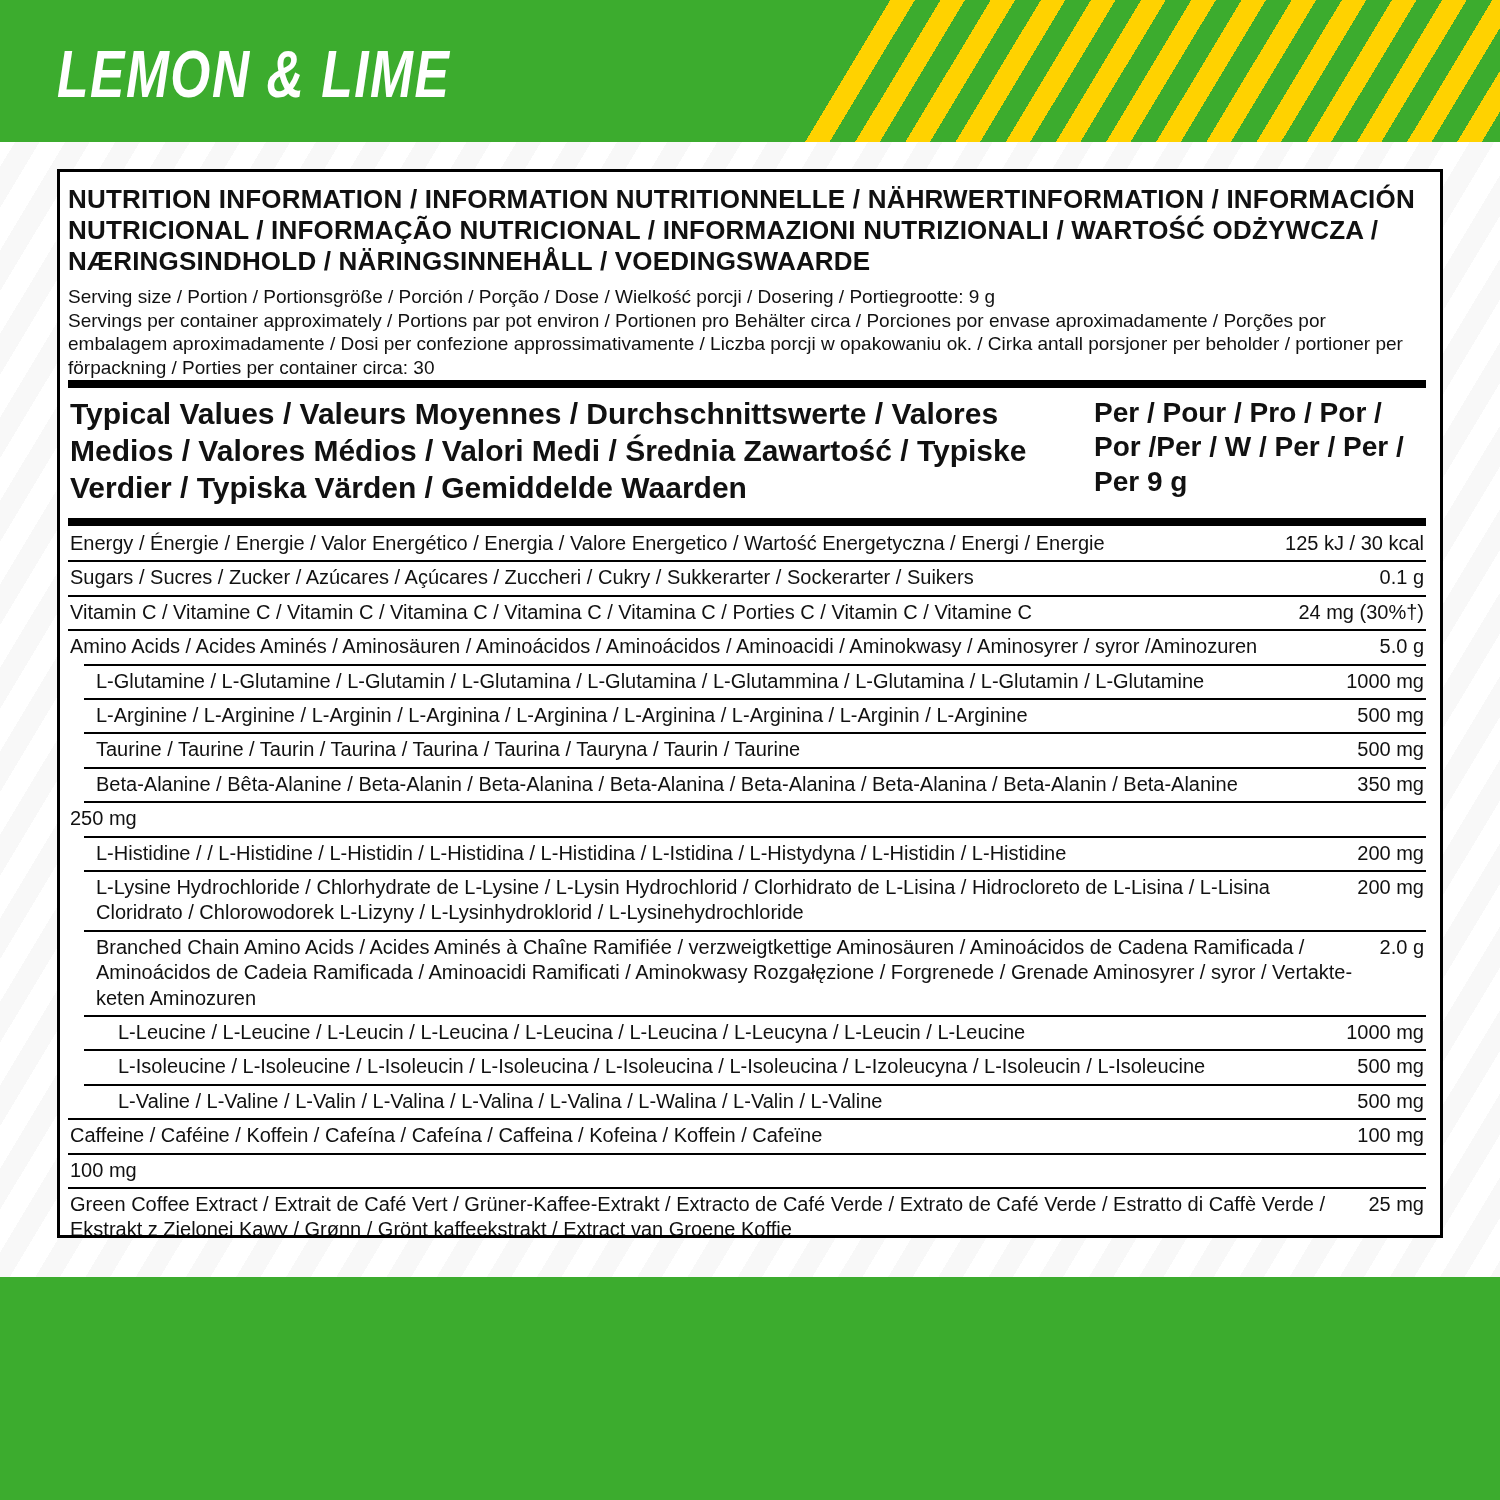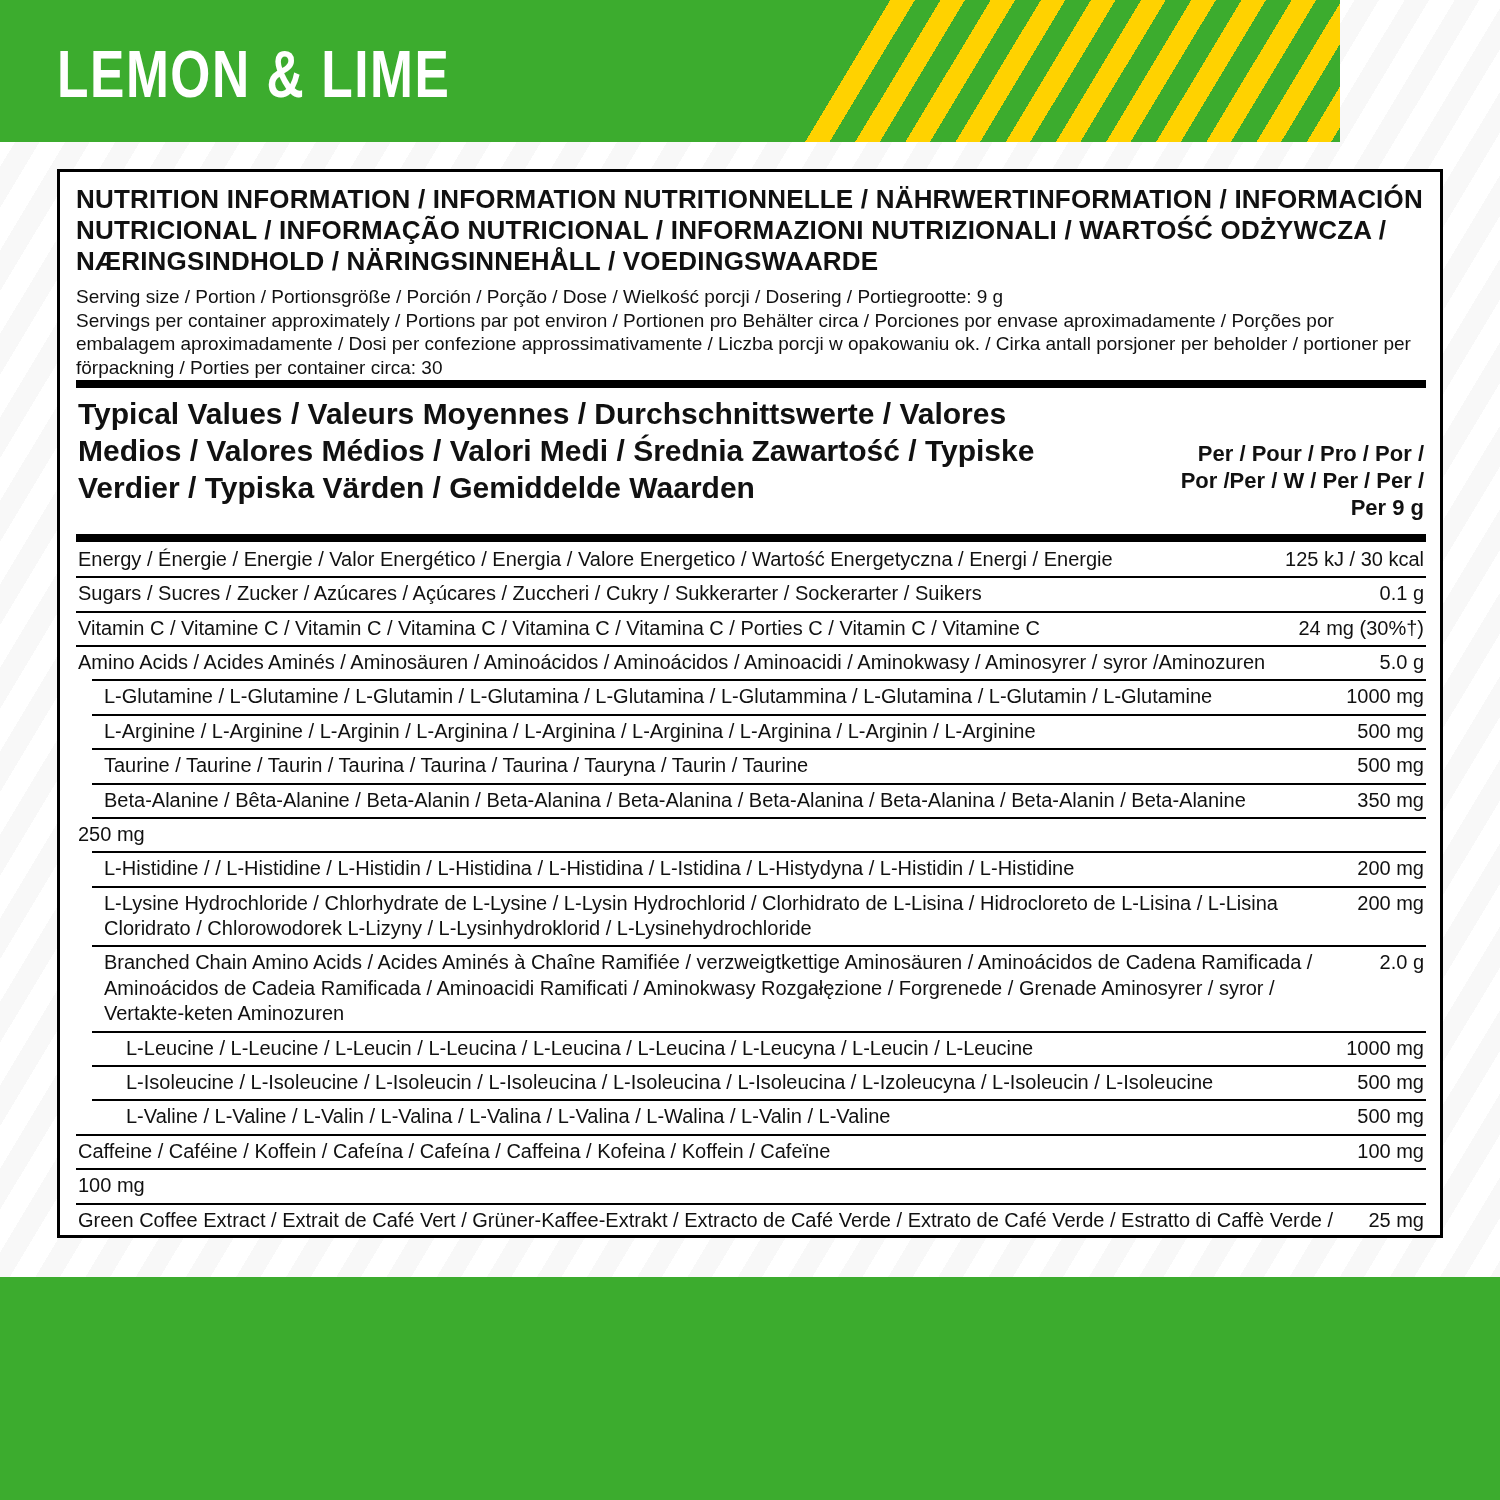--- a/index.html
+++ b/index.html
@@ -10,22 +10,22 @@
     color:#111;
   }
   
   .bg-stripes{
     position:absolute;inset:0;
     background:repeating-linear-gradient(121deg,
       rgba(0,0,0,0.028) 0 21px, rgba(0,0,0,0) 21px 43px);
   }
   
   .banner{
-    position:absolute;left:0;top:0;width:1340px;height:142px;
-    background:#3CAC2E;overflow:hidden;
+    position:absolute;left:0;top:0;width:1500px;height:142px;
+    background:#3CAC2E;overflow:hidden;font-style:italic;
   }
   .banner-stripes{
     position:absolute;top:0;bottom:0;left:790px;right:0;
     background:repeating-linear-gradient(121deg,
       #FFD200 0 21px, rgba(0,0,0,0) 21px 43px);
     clip-path:polygon(88px 0, 100% 0, 100% 100%, 0 100%);
   }
   .banner-title{
     position:absolute;left:57px;top:36px;
     font-size:66px;font-weight:700;color:#ffffff;
@@ -34,36 +34,36 @@
   }
   
   .bottom-green{
     position:absolute;left:0;top:1277px;width:1500px;height:223px;
     background:#3CAC2E;
   }
   
   .panel{
     position:absolute;left:57px;top:169px;width:1386px;height:1069px;
     box-sizing:border-box;background:#ffffff;border:3px solid #000;
-    padding:12px 14px 8px 16px;overflow:hidden;
+    padding:12px 14px 8px 8px;overflow:hidden;
   }
   .panel-heading{
     font-size:26px;font-weight:700;line-height:1.2;
     letter-spacing:.2px;margin-bottom:7px;
   }
   .serving{
     font-size:19px;line-height:1.26;
   }
   .bar{height:8px;background:#000;}
   .tv-header{
     display:flex;align-items:flex-start;
     padding:8px 2px 12px 2px;
   }
   .tv-left{flex:1;font-size:30px;font-weight:700;line-height:1.22;padding-right:30px;}
-  .tv-right{width:330px;font-size:22px;font-weight:700;line-height:1.22;text-align:right;margin-top:45px;}
+  .tv-right{width:330px;font-size:28px;font-weight:700;line-height:1.22;text-align:left;}
   
   .rows{}
   .row{display:flex;align-items:flex-start;position:relative;padding:5px 2px 4px 2px;}
   .row.hasline::before{
     content:"";position:absolute;top:0;right:0;left:0;height:2px;background:#000;
   }
   .row.hasline.ind::before{left:16px;}
   .row-name{flex:1;font-size:20px;line-height:1.27;padding-right:24px;}
   .row.i1 .row-name{padding-left:26px;}
   .row.i2 .row-name{padding-left:48px;}

